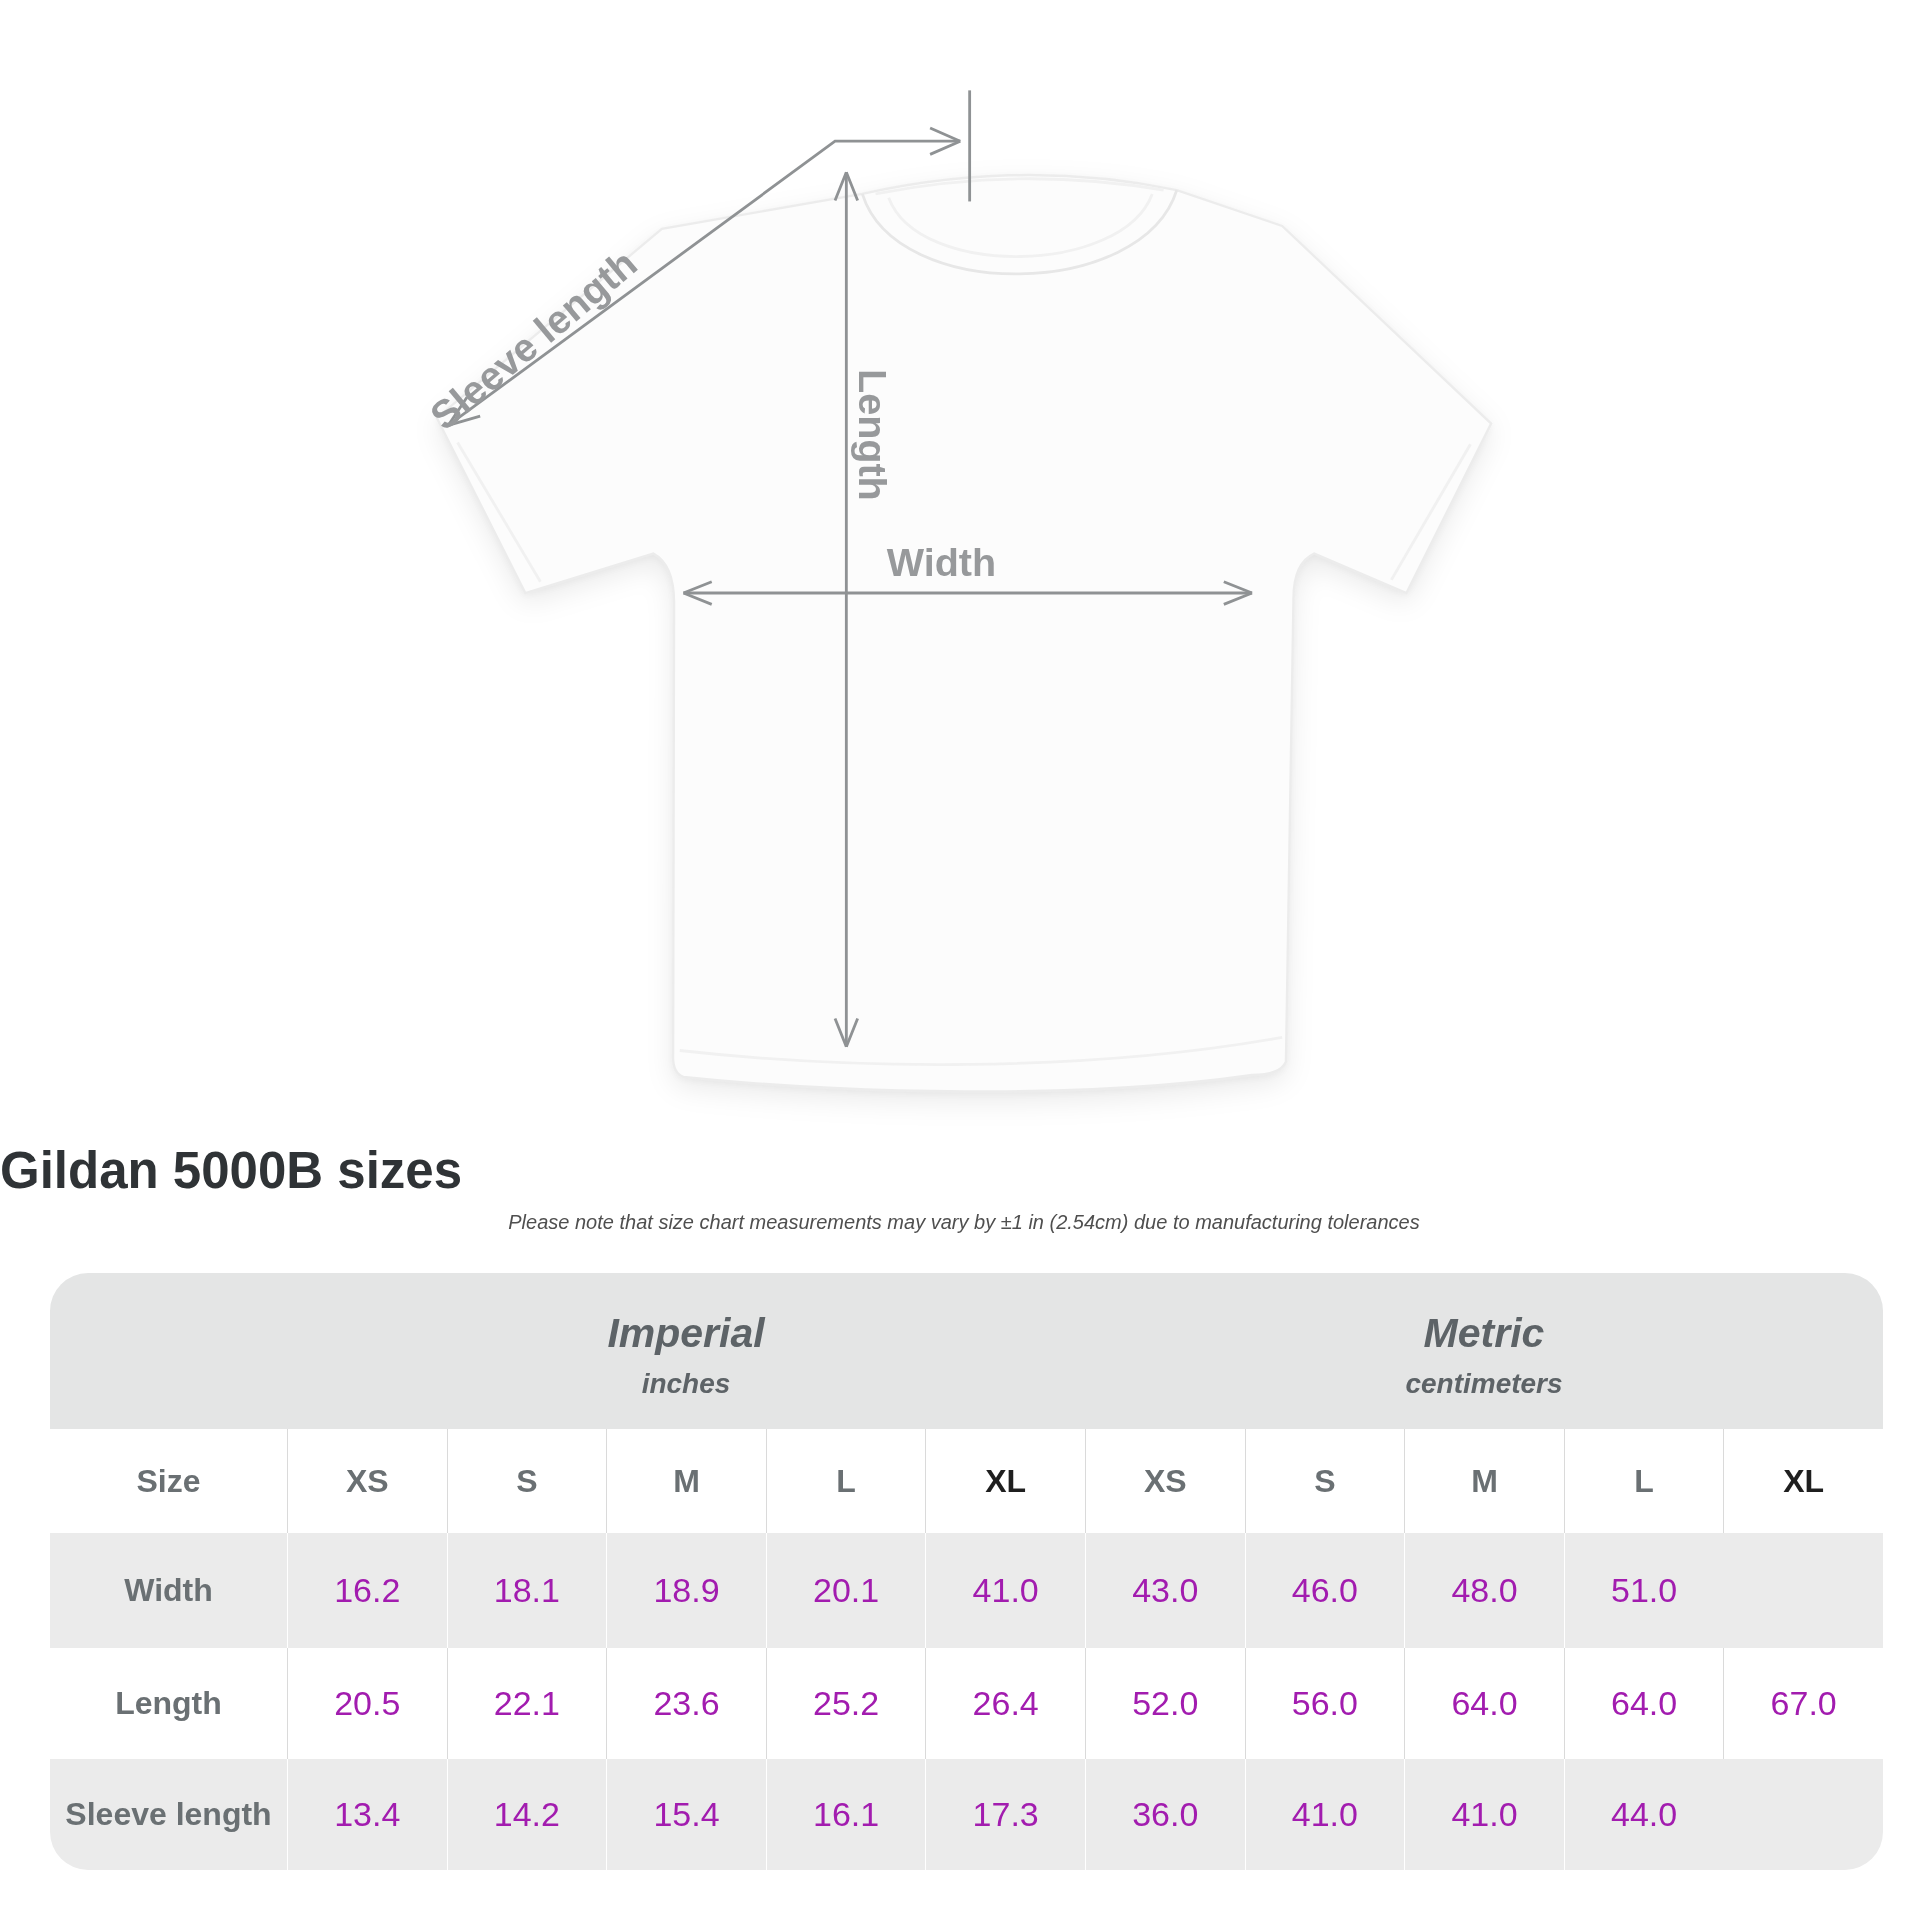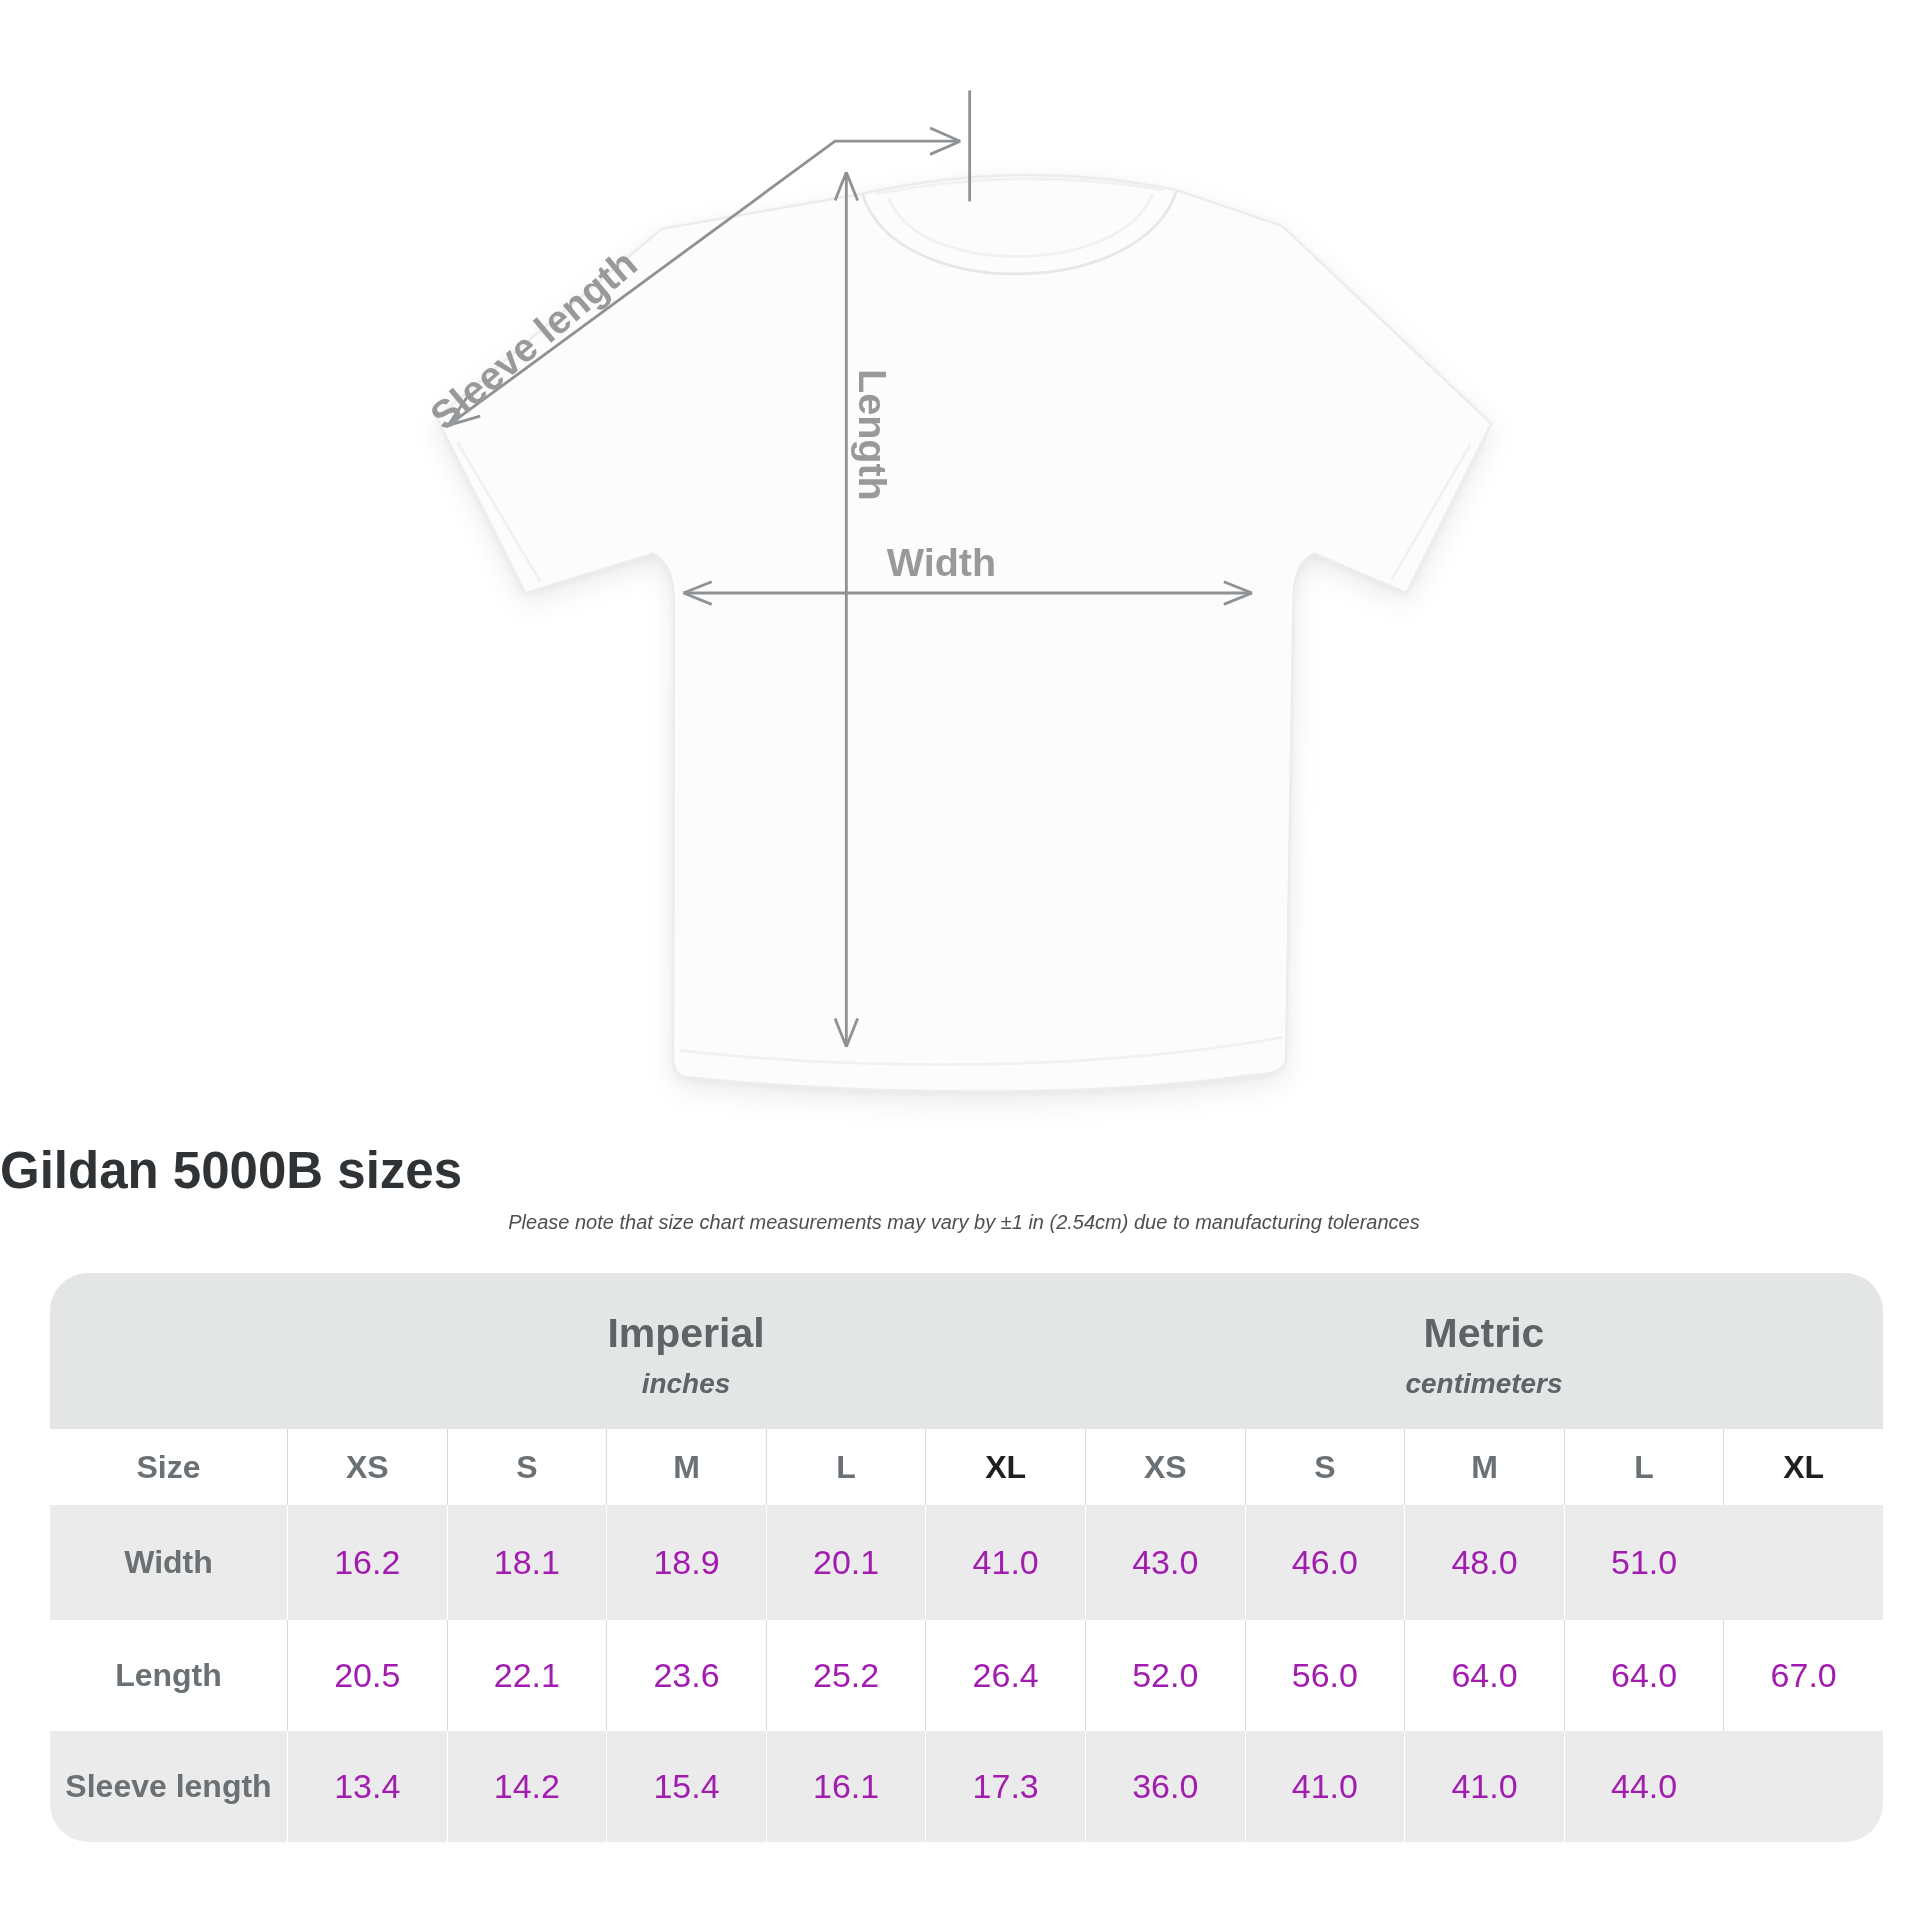--- a/index.html
+++ b/index.html
@@ -22,29 +22,29 @@
     font-size:20px;font-style:italic;color:#4f4f4f;}
   
   .size-table{position:absolute;top:1273px;left:50px;width:1833px;}
   .band{
     height:156px;background:#e4e5e5;border-radius:38px 38px 0 0;
     display:grid;grid-template-columns:237px repeat(10,1fr);align-items:center;
   }
   .band .group{text-align:center;color:#5d6367;}
   .band .group.imperial{grid-column:2 / span 5;}
   .band .group.metric{grid-column:7 / span 5;}
-  .band .group .g-label{font-size:41px;font-weight:bold;margin-top:8px;}
+  .band .group .g-label{font-size:41px;font-weight:bold;font-style:italic;margin-top:8px;}
   .band .group .g-sub{font-size:28px;font-style:italic;margin-top:11px;font-weight:bold;}
   .tr{display:grid;grid-template-columns:237px repeat(10,1fr);}
   .tr > div{display:flex;align-items:center;justify-content:center;}
   .tr.white{background:#ffffff;}
   .tr.white > div + div{border-left:1.9px solid #dadada;}
   .tr.gray{background:#ebebeb;}
   .tr.gray > div + div{border-left:1.9px solid #ffffff;}
-  .tr.row-size{height:76px;}
+  .tr.row-size{height:104px;}
   .tr.row-width{height:115px;}
   .tr.row-length{height:111px;}
   .tr.row-sleeve{height:111px;border-radius:0 0 38px 38px;overflow:hidden;}
   .th{font-size:32px;font-weight:bold;color:#6a7073;}
   .th.xl-dark{color:#1f1f1f;}
   .row-label{font-size:32px;font-weight:bold;color:#6a7073;}
   .num{font-size:34px;color:#a21caf;}
 </style>
 </head>
 <body>

